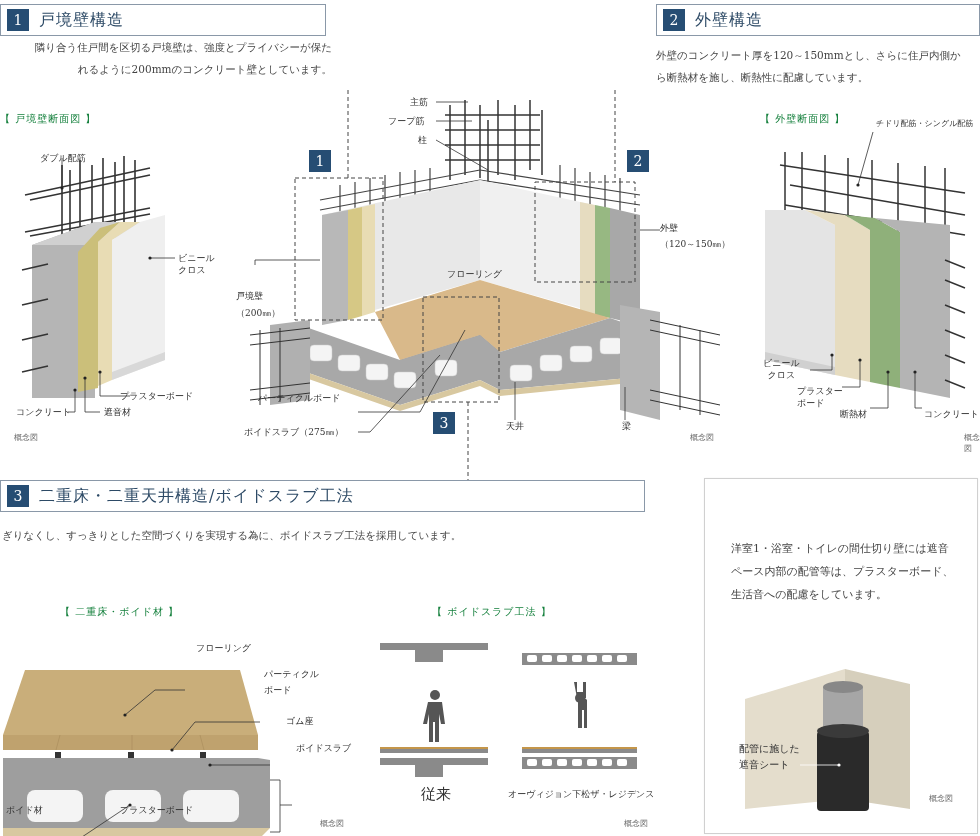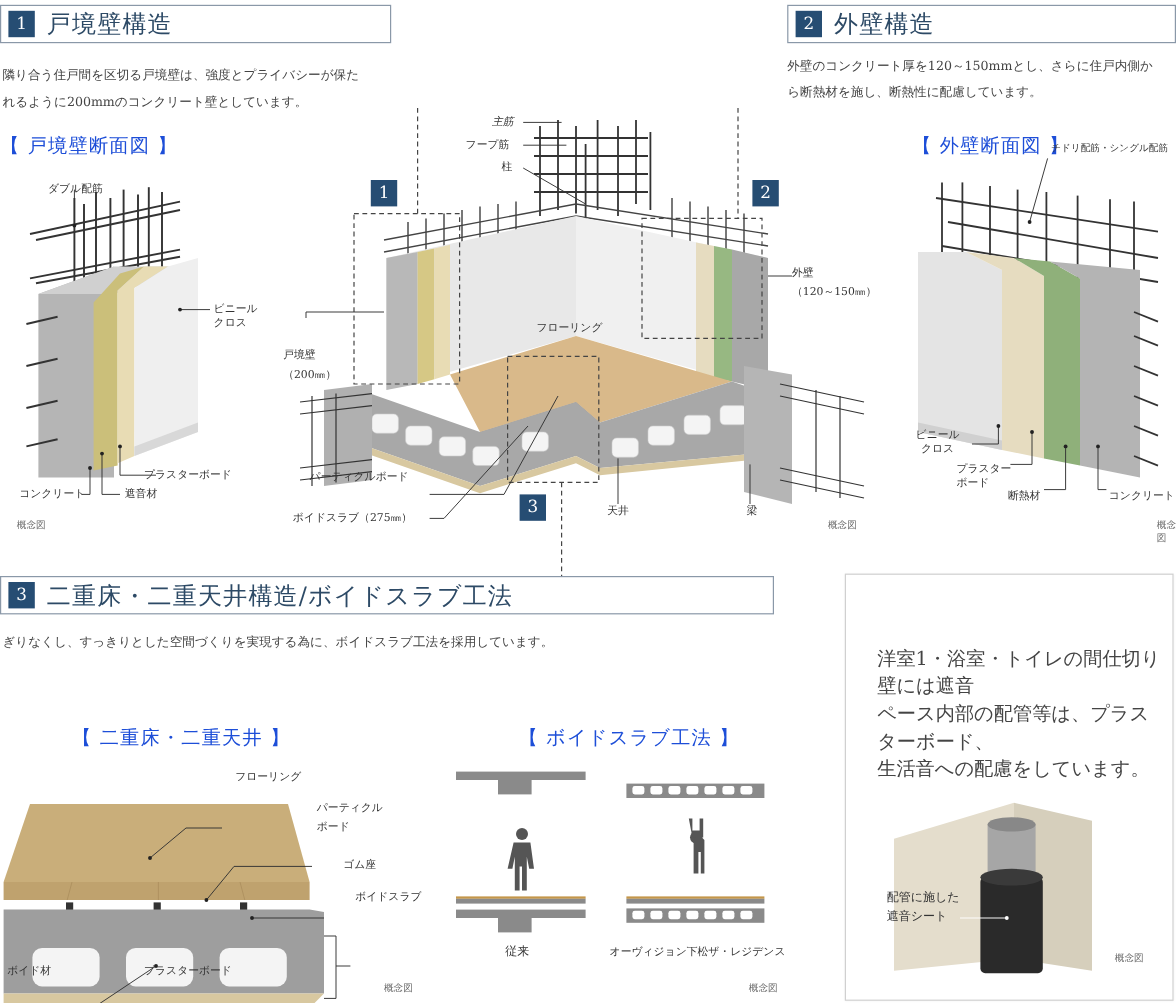--- a/index.html
+++ b/index.html
@@ -1,36 +1,36 @@
 <!DOCTYPE html>
 <html><head>
 <meta charset="utf-8">
 <style>
   html,body{margin:0;padding:0;background:#fff;}
   body{width:980px;height:836px;position:relative;overflow:hidden;font-family:"DejaVu Serif","Liberation Serif",serif;color:#333;}
   .abs{position:absolute;}
   .hdr{position:absolute;border:1px solid #8a98a8;background:#fff;height:32px;box-sizing:border-box;display:flex;align-items:center;}
   .badge{background:#264d73;color:#fff;width:22px;height:22px;display:flex;align-items:center;justify-content:center;font-size:14px;margin-left:6px;margin-right:10px;}
-  .hdr-title{font-size:20px;color:#2d4a66;letter-spacing:1px;}
+  .hdr-title{font-size:16px;color:#2d4a66;letter-spacing:1px;}
   .body-text{font-size:10.5px;line-height:22px;color:#444;}
-  .sub{font-size:16px;color:#1d4ed8;letter-spacing:1px;}
+  .sub{font-size:10px;color:#15803d;letter-spacing:1px;}
   .lbl{position:absolute;font-size:9px;color:#333;white-space:nowrap;line-height:12px;}
   .note{position:absolute;font-size:8px;color:#666;margin-left:12px;}
   .num{position:absolute;background:#264d73;color:#fff;width:22px;height:22px;display:flex;align-items:center;justify-content:center;font-size:14px;}
   .card{position:absolute;border:1px solid #d0d0d0;background:#fff;box-shadow:0 0 2px rgba(0,0,0,0.05);}
   svg{position:absolute;overflow:visible;}
 </style>
 </head>
 <body>
 
 <div class="hdr" style="left:0;top:4px;width:326px;">
   <div class="badge">1</div>
   <div class="hdr-title">戸境壁構造</div>
 </div>
-<div class="abs body-text" style="left:2px;top:52px;width:330px;">
+<div class="abs body-text" style="left:2px;top:36px;width:330px;text-align:right;">
   <div>隣り合う住戸間を区切る戸境壁は、強度とプライバシーが保た</div>
   <div>れるように200mmのコンクリート壁としています。</div>
 </div>
 <div class="abs sub" style="left:0;top:112px;">【 戸境壁断面図 】</div>
 
 <div>
 <svg width="240" height="300" style="left:0;top:140px;">
 
   <g stroke="#333" stroke-width="1.6">
     <line x1="62" y1="25" x2="62" y2="100"></line>
@@ -195,21 +195,21 @@
     <line x1="400" y1="140" x2="420" y2="140"></line>
     <polyline points="118,322 180,322 225,240"></polyline>
     <polyline points="118,342 130,342 200,265"></polyline>
     <line x1="275" y1="292" x2="275" y2="330"></line>
     <line x1="385" y1="297" x2="385" y2="330"></line>
   </g>
 </svg>
 <div class="num" style="left:309px;top:150px;">1</div>
 <div class="num" style="left:627px;top:150px;">2</div>
 <div class="num" style="left:433px;top:412px;">3</div>
-<div class="lbl" style="left:410px;top:96px;font-style:italic;">主筋</div>
+<div class="lbl" style="left:410px;top:96px;">主筋</div>
 <div class="lbl" style="left:388px;top:115px;">フープ筋</div>
 <div class="lbl" style="left:418px;top:134px;">柱</div>
 <div class="lbl" style="left:236px;top:288px;line-height:17px;">
   <div>戸境壁</div>
   <div>（200㎜）</div>
 </div>
 <div class="lbl" style="left:447px;top:268px;">フローリング</div>
 <div class="lbl" style="left:660px;top:220px;line-height:16px;">
   <div>外壁</div>
   <div>（120～150㎜）</div>
@@ -289,21 +289,21 @@
 </div>
 
 <div class="hdr" style="left:0;top:480px;width:645px;">
   <div class="badge">3</div>
   <div class="hdr-title">二重床・二重天井構造/ボイドスラブ工法</div>
 </div>
 <div class="abs body-text" style="left:2px;top:524px;width:650px;">
   <div>ぎりなくし、すっきりとした空間づくりを実現する為に、ボイドスラブ工法を採用しています。</div>
 </div>
 
-<div class="abs sub" style="left:60px;top:605px;">【 二重床・二重天井 】</div>
+<div class="abs sub" style="left:60px;top:605px;">【 二重床・ボイド材 】</div>
 <div>
 <svg width="360" height="200" style="left:0;top:640px;">
   <polygon points="25,30 240,30 258,95 3,95" fill="#c9ae7a"></polygon>
   <polygon points="3,95 258,95 258,110 3,110" fill="#bfa26e"></polygon>
   <g stroke="#a88c5a" stroke-width="0.6">
         <line x1="60" y1="95" x2="56" y2="110"></line>
         <line x1="132" y1="95" x2="132" y2="110"></line>
         <line x1="200" y1="95" x2="204" y2="110"></line>
       </g>
   <g fill="#333">
@@ -382,27 +382,27 @@
   <g fill="#fff">
         <rect x="167" y="129" width="10" height="7" rx="2"></rect>
         <rect x="182" y="129" width="10" height="7" rx="2"></rect>
         <rect x="197" y="129" width="10" height="7" rx="2"></rect>
         <rect x="212" y="129" width="10" height="7" rx="2"></rect>
         <rect x="227" y="129" width="10" height="7" rx="2"></rect>
         <rect x="242" y="129" width="10" height="7" rx="2"></rect>
         <rect x="257" y="129" width="10" height="7" rx="2"></rect>
       </g>
 </svg>
-<div class="lbl" style="left:421px;top:788px;font-size:10px;">従来</div>
+<div class="lbl" style="left:421px;top:788px;font-size:15px;">従来</div>
 <div class="lbl" style="left:508px;top:788px;">オーヴィジョン下松ザ・レジデンス</div>
 <div class="note" style="left:612px;top:818px;">概念図</div>
 </div>
 
 <div class="card" style="left:704px;top:478px;width:272px;height:354px;">
-  <div class="abs body-text" style="left:26px;top:58px;width:240px;line-height:23px;font-size:16px;">
+  <div class="abs body-text" style="left:26px;top:58px;width:240px;line-height:23px;font-size:11px;">
     <div>洋室1・浴室・トイレの間仕切り壁には遮音</div>
     <div>ペース内部の配管等は、プラスターボード、</div>
     <div>生活音への配慮をしています。</div>
   </div>
   <svg width="272" height="160" style="left:0;top:180px;">
     <polygon points="40,40 140,10 140,140 40,150" fill="#e4ddcc"></polygon>
     <polygon points="140,10 205,25 205,150 140,140" fill="#d6cfbc"></polygon>
     <rect x="118" y="28" width="40" height="48" fill="#a6a6a6"></rect>
     <ellipse cx="138" cy="28" rx="20" ry="6" fill="#888"></ellipse>
     <rect x="112" y="72" width="52" height="80" fill="#2a2a2a" rx="4"></rect>

